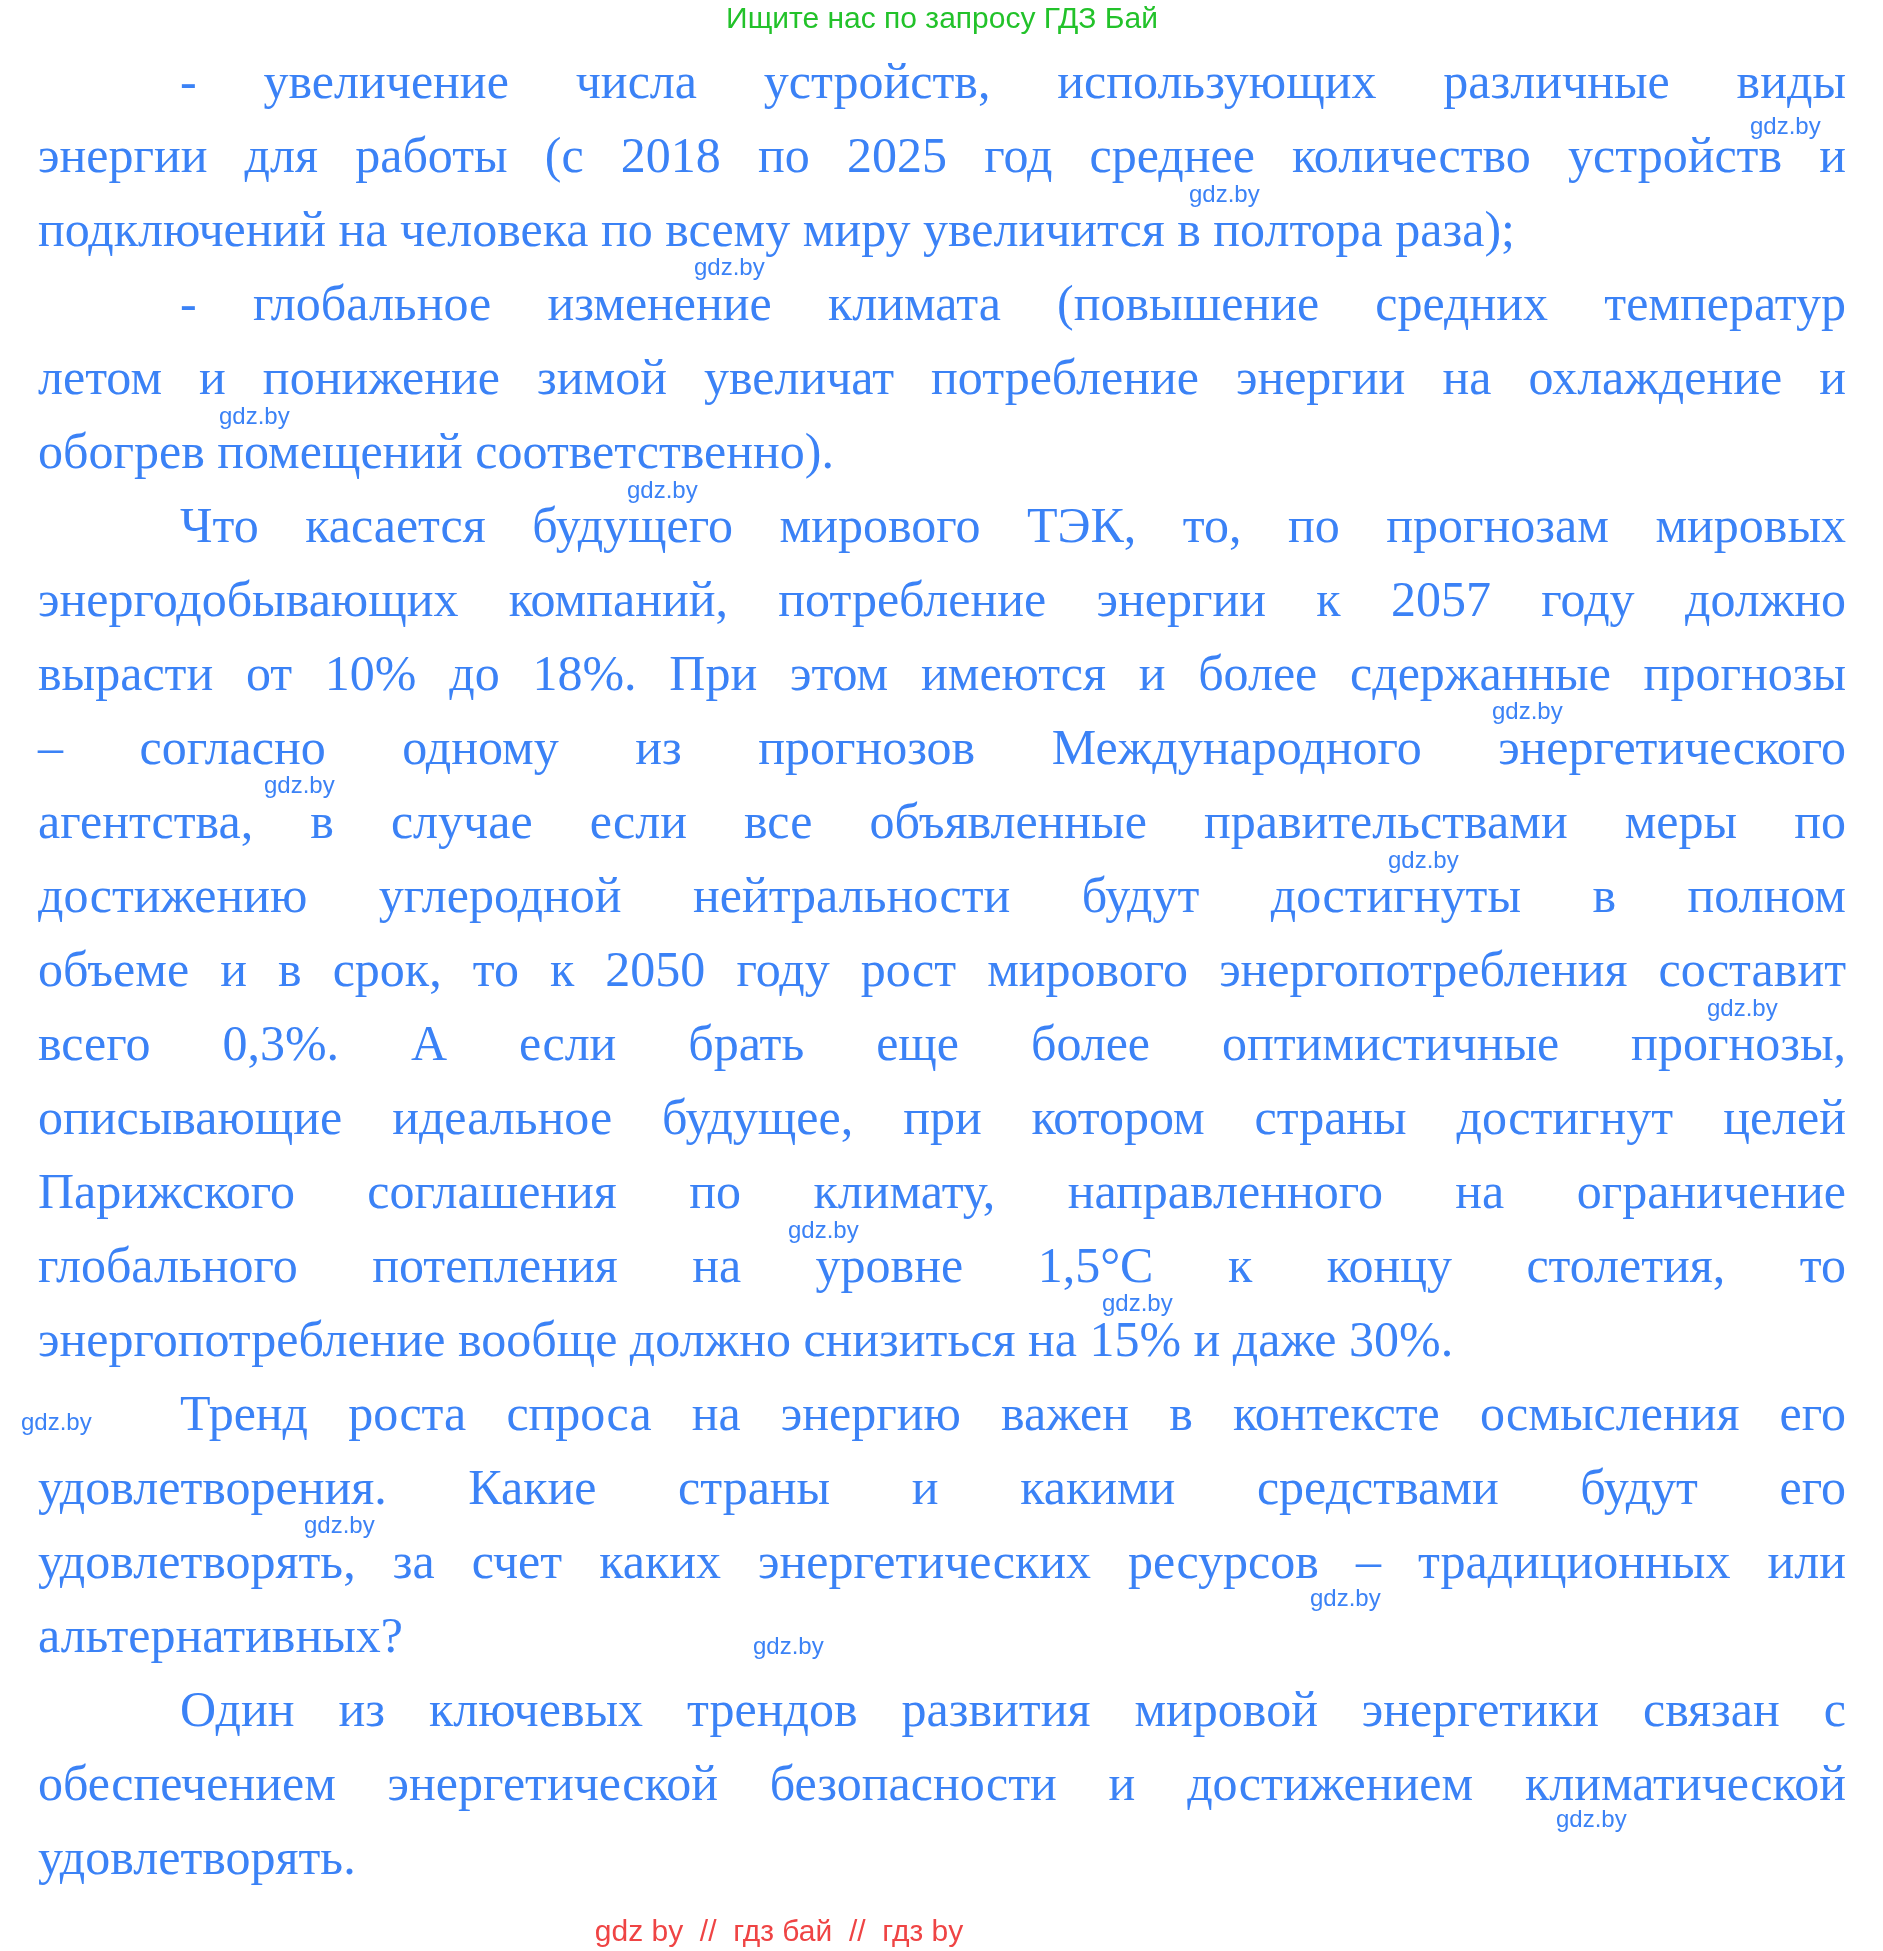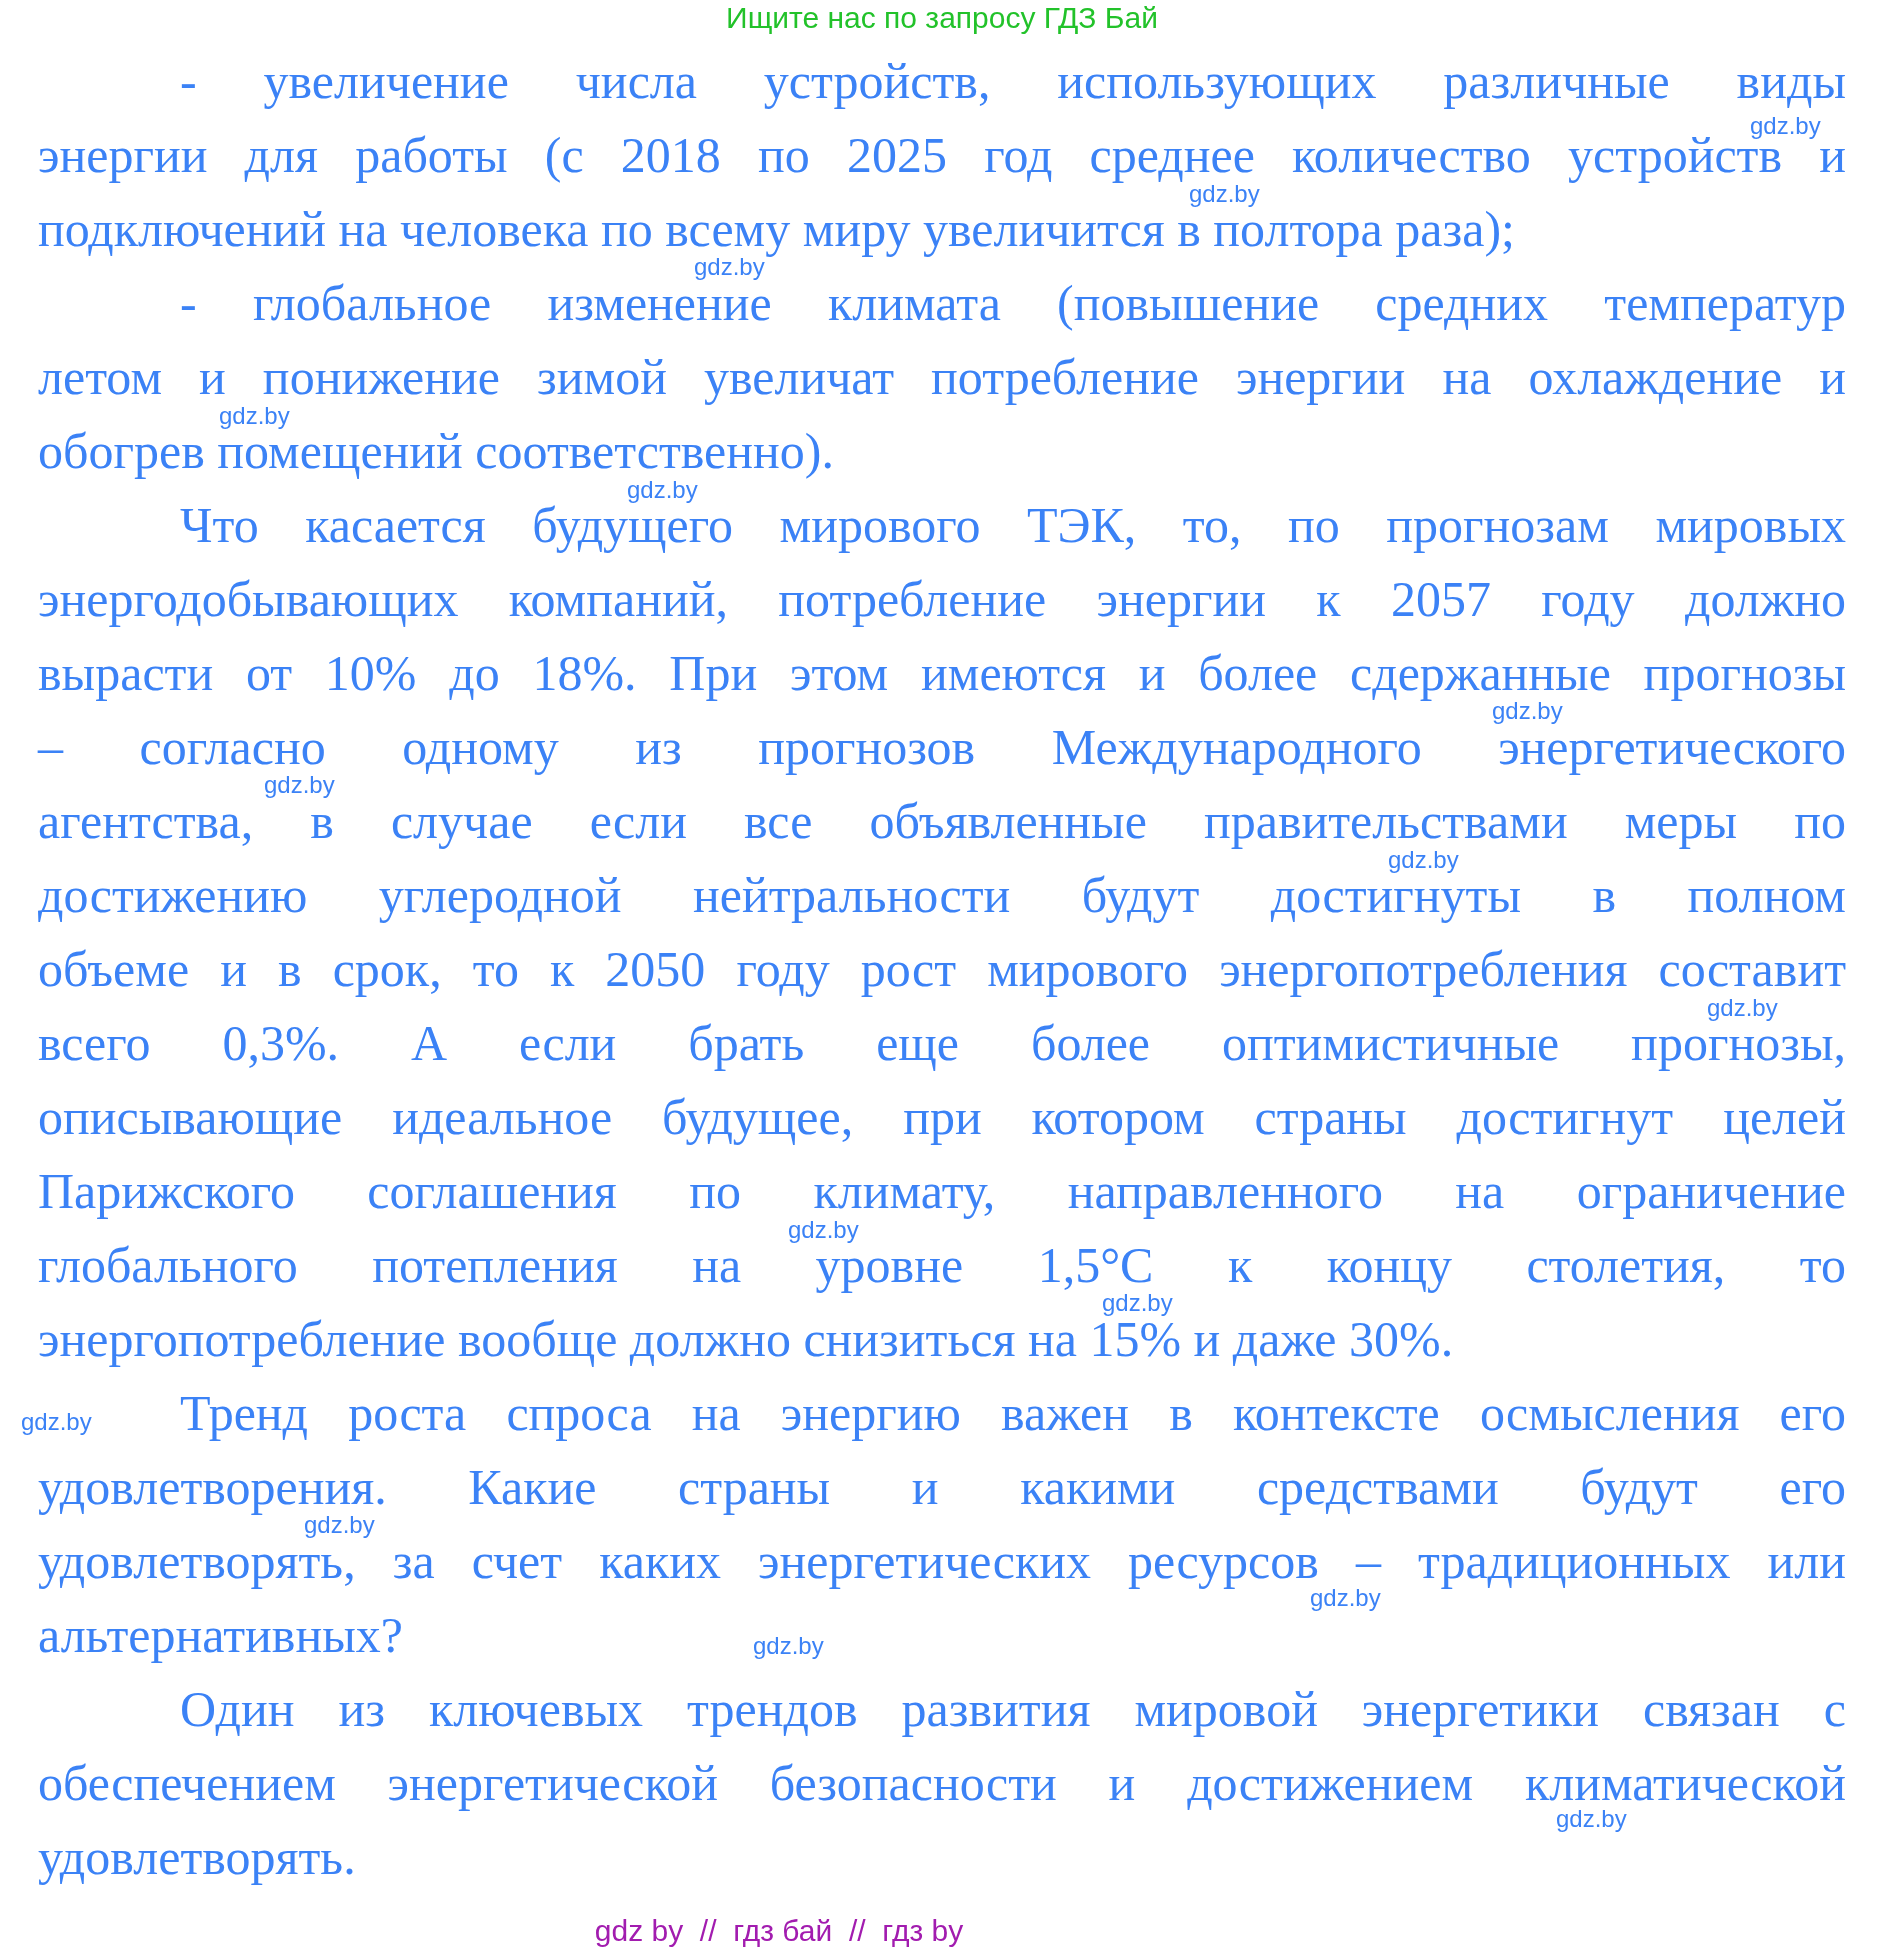--- a/index.html
+++ b/index.html
@@ -4,21 +4,21 @@
 <style>
   html, body { margin: 0; padding: 0; background: #ffffff; }
   body { width: 1884px; height: 1951px; position: relative; overflow: hidden; }
   .header {
     position: absolute; left: 0; top: 0; width: 1884px; height: 35px;
     text-align: center; color: #22c22a;
     font-family: "Liberation Sans", sans-serif; font-size: 30px; line-height: 35px;
   }
   .footer {
     position: absolute; left: 0; top: 1912px; width: 1558px; height: 38px;
-    text-align: center; color: #a21caf;
+    text-align: center; color: #ef4444;
     font-family: "Liberation Sans", sans-serif; font-size: 30px; line-height: 38px;
     white-space: pre;
   }
   .doc {
     position: absolute; left: 38px; top: 44px; width: 1808px;
     font-family: "Liberation Serif", serif; font-size: 50px; color: #3b82f6;
   }
   .line {
     height: 74px; line-height: 74px; white-space: nowrap;
     text-align: justify; text-align-last: justify;

